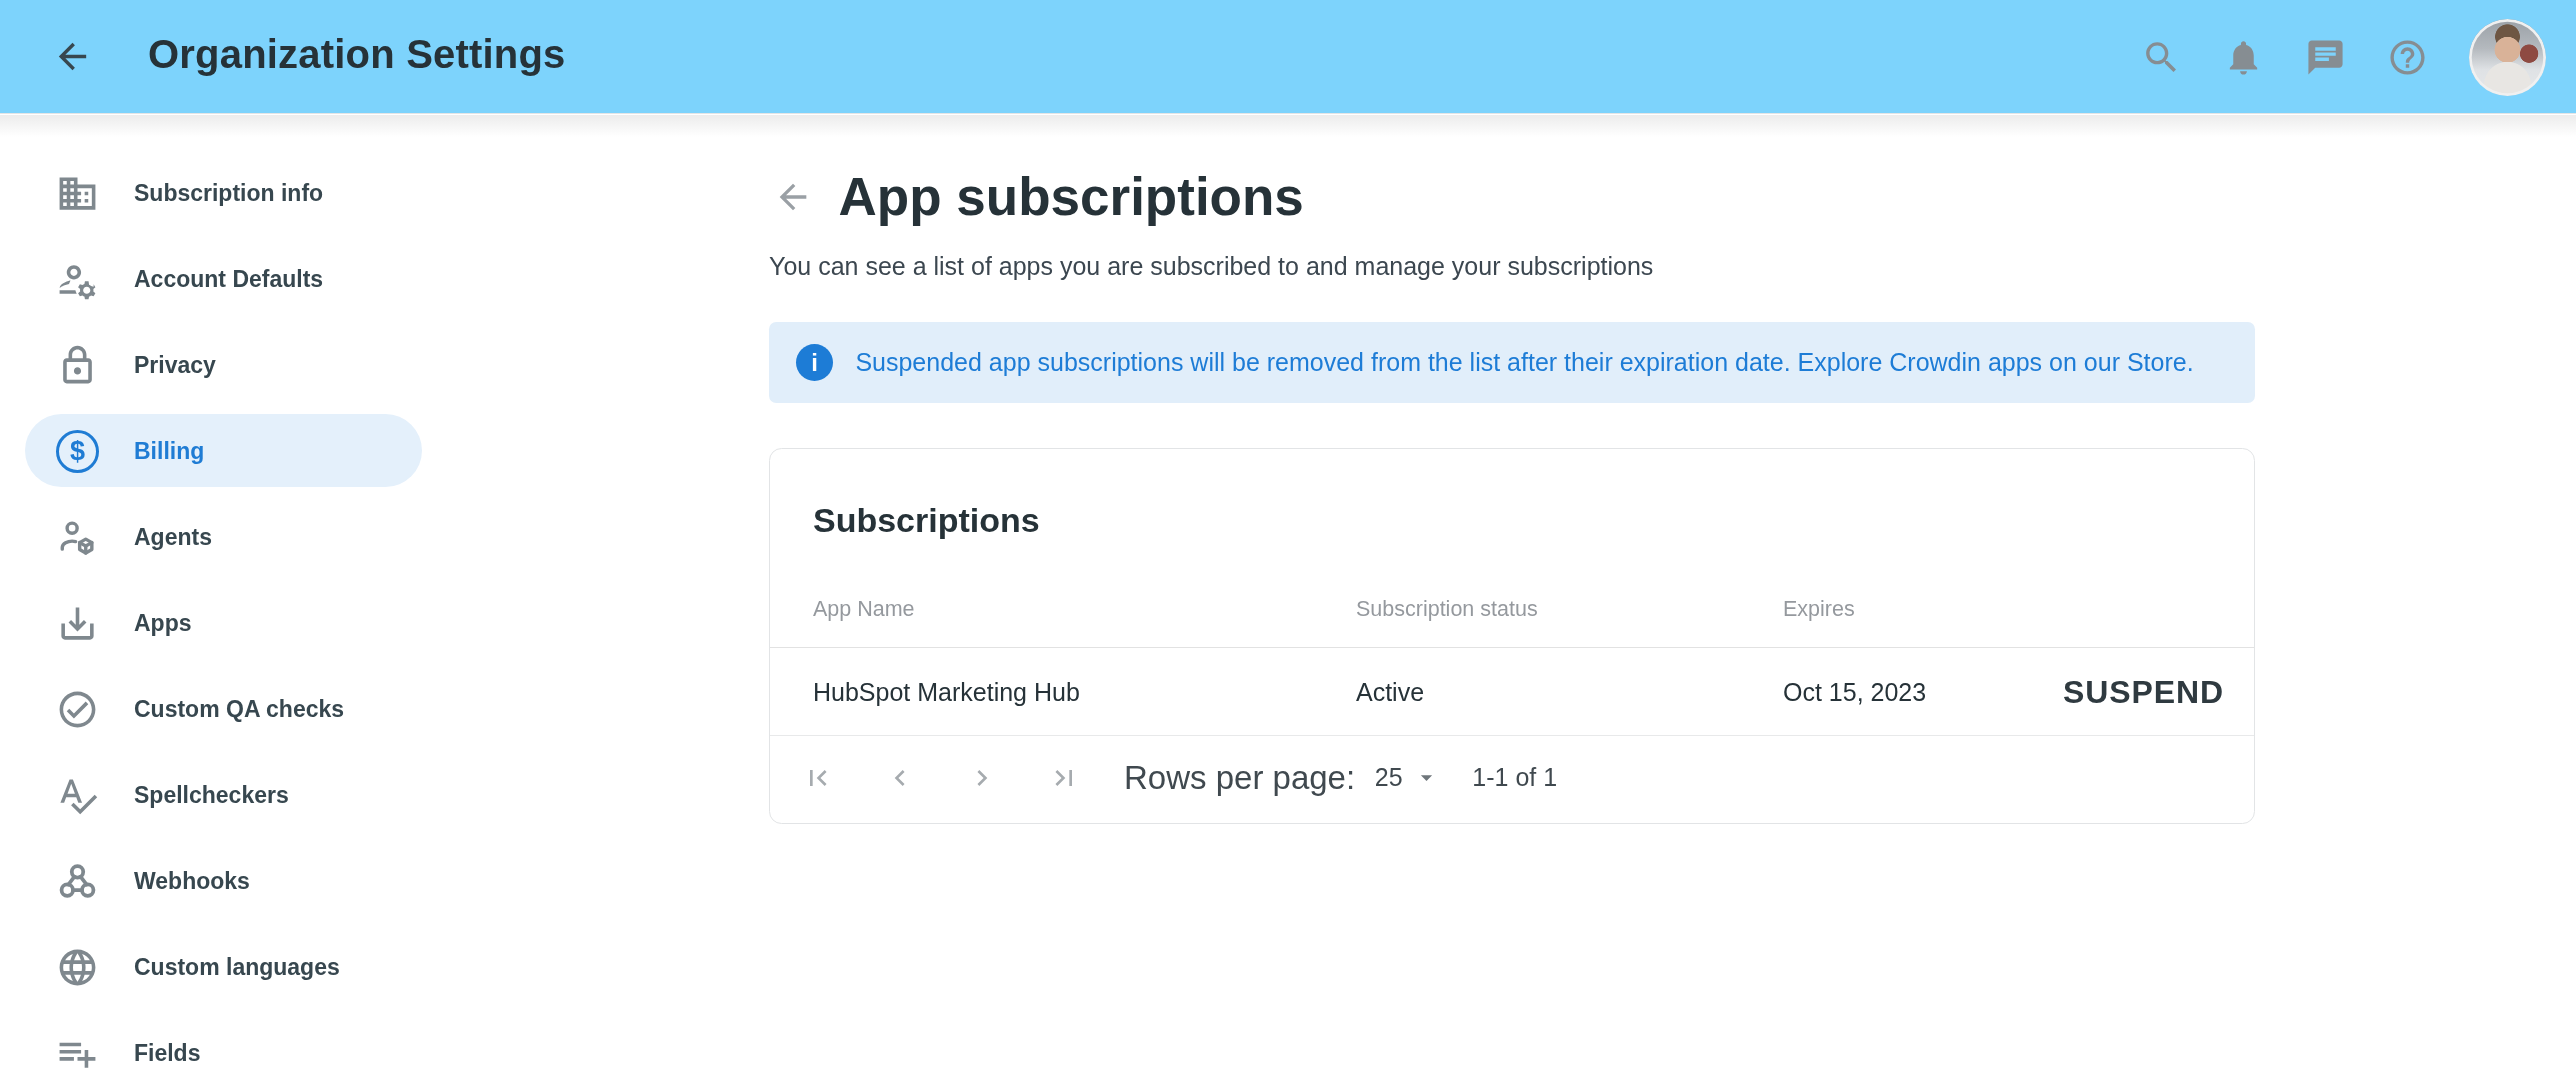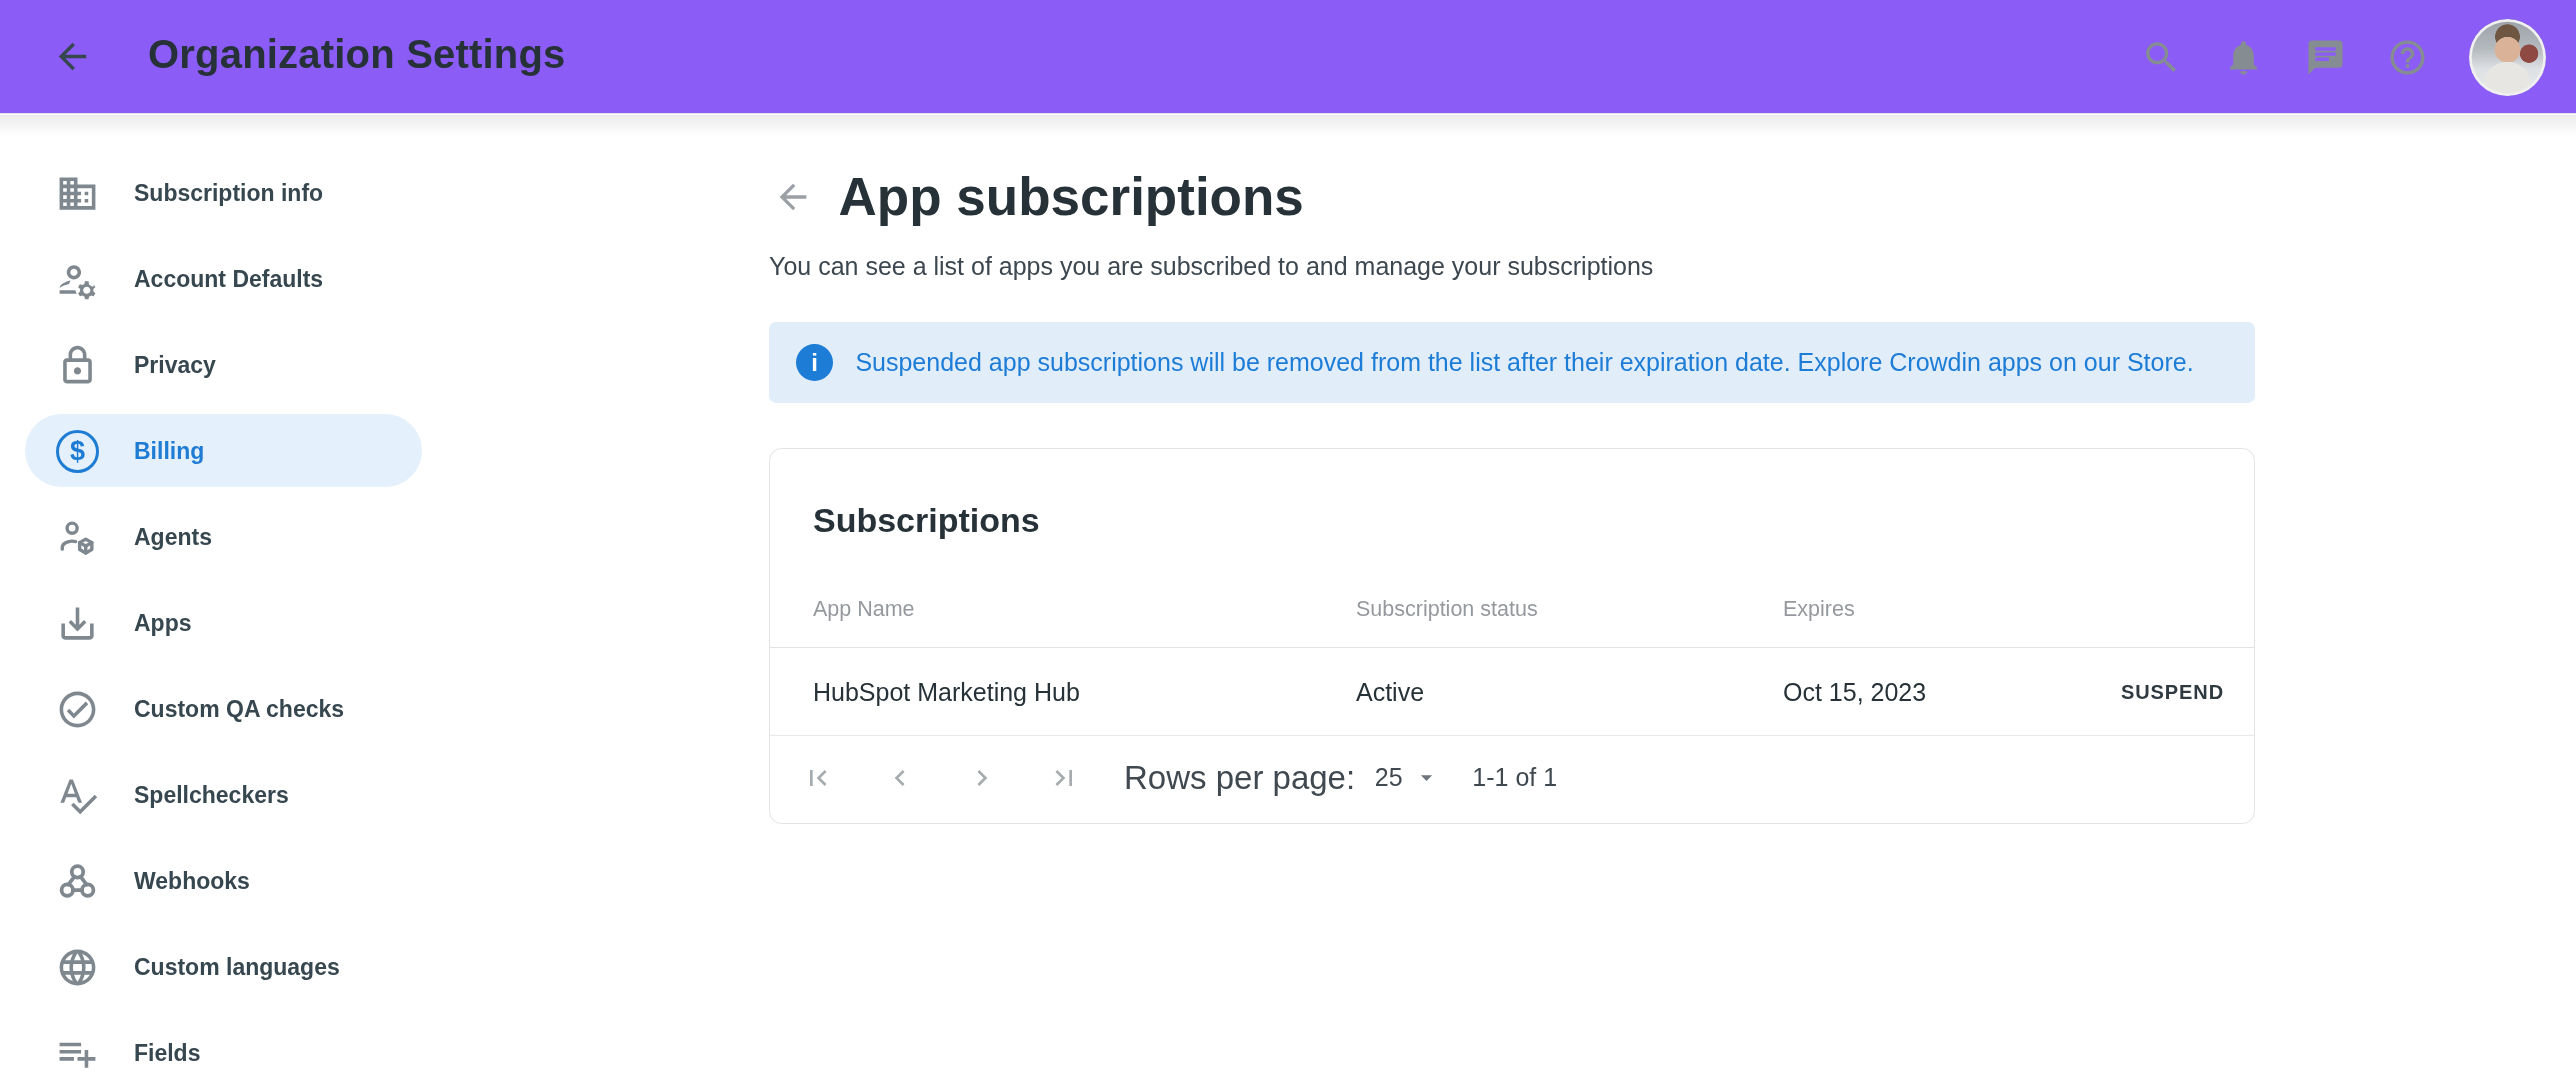--- a/index.html
+++ b/index.html
@@ -1,21 +1,21 @@
 <!DOCTYPE html>
 <html style="font-size:14.3px"><head>
 <meta charset="utf-8">
 <style>
   * { margin:0; padding:0; box-sizing:border-box; }
   html,body { width:2576px; height:1091px; overflow:hidden; background:#fff;
     font-family:"Liberation Sans","DejaVu Sans",sans-serif; color:#263238; }
 
   
   .topbar { position:absolute; top:0; left:0; width:2576px; height:114px;
-    background:#8b5cf6; border-bottom:1.8px solid #e4e5e6; z-index:20; }
+    background:#7dd3fc; border-bottom:1.8px solid #e4e5e6; z-index:20; }
   .topbar::after { content:""; position:absolute; top:115px; left:0; right:0; height:21.5px;
     background:linear-gradient(#ececec, rgba(255,255,255,0)); pointer-events:none; }
   .topbar-back { position:absolute; left:52px; top:36px; width:41px; height:41px;
     color:#37474f; cursor:pointer; }
   .topbar-title { position:absolute; left:148px; top:32px; font-size:40px; font-weight:700;
     color:#263238; letter-spacing:0.2px; }
   .topbar-actions { position:absolute; right:30px; top:0; height:114px;
     display:flex; align-items:center; gap:41px; }
   .action-icon { width:41px; height:41px; color:#868d92; cursor:pointer; }
   .avatar { width:77px; height:77px; border-radius:50%; cursor:pointer;
@@ -56,21 +56,21 @@
 
   .card { margin-top:45px; height:376px; border:1.8px solid #e2e4e6; border-radius:12.5px;
     background:#fff; }
   .card-head { position:relative; height:199px; border-bottom:1.8px solid #e2e2e2; }
   .card-title { position:absolute; left:43px; top:52px; font-size:34px; font-weight:700; color:#263238; }
   .col-label { position:absolute; bottom:25px; font-size:21.5px; color:#95999e; }
   .col-0 { left:43px; } .col-1 { left:586px; } .col-2 { left:1013px; }
   .table-row { position:relative; height:88px; border-bottom:1.8px solid #e8e9ea; cursor:pointer; }
   .cell { position:absolute; top:50%; transform:translateY(-50%); font-size:25px; color:#263238; }
   .row-action { position:absolute; right:30px; top:50%; transform:translateY(-50%);
-    font-size:20px; font-weight:700; letter-spacing:0.9px; color:#2f3a40; cursor:pointer; }
+    font-size:32px; font-weight:700; letter-spacing:0.9px; color:#2f3a40; cursor:pointer; }
   .pagination { height:83px; display:flex; align-items:center; padding-left:32px; }
   .pg-btn { width:32px; height:32px; color:#a6abaf; cursor:pointer; flex:0 0 auto; }
   .pg-btn + .pg-btn { margin-left:50px; }
   .pg-label { margin-left:44px; font-size:33px; color:#40494f; }
   .pg-value { margin-left:19.7px; font-size:25px; color:#40494f; cursor:pointer; }
   .pg-caret { width:27px; height:27px; margin-left:10.7px; color:#6f767b; cursor:pointer; }
   .pg-range { margin-left:32px; font-size:25px; color:#40494f; }
   svg { display:block; width:100%; height:100%; }
 </style>
 </head>

